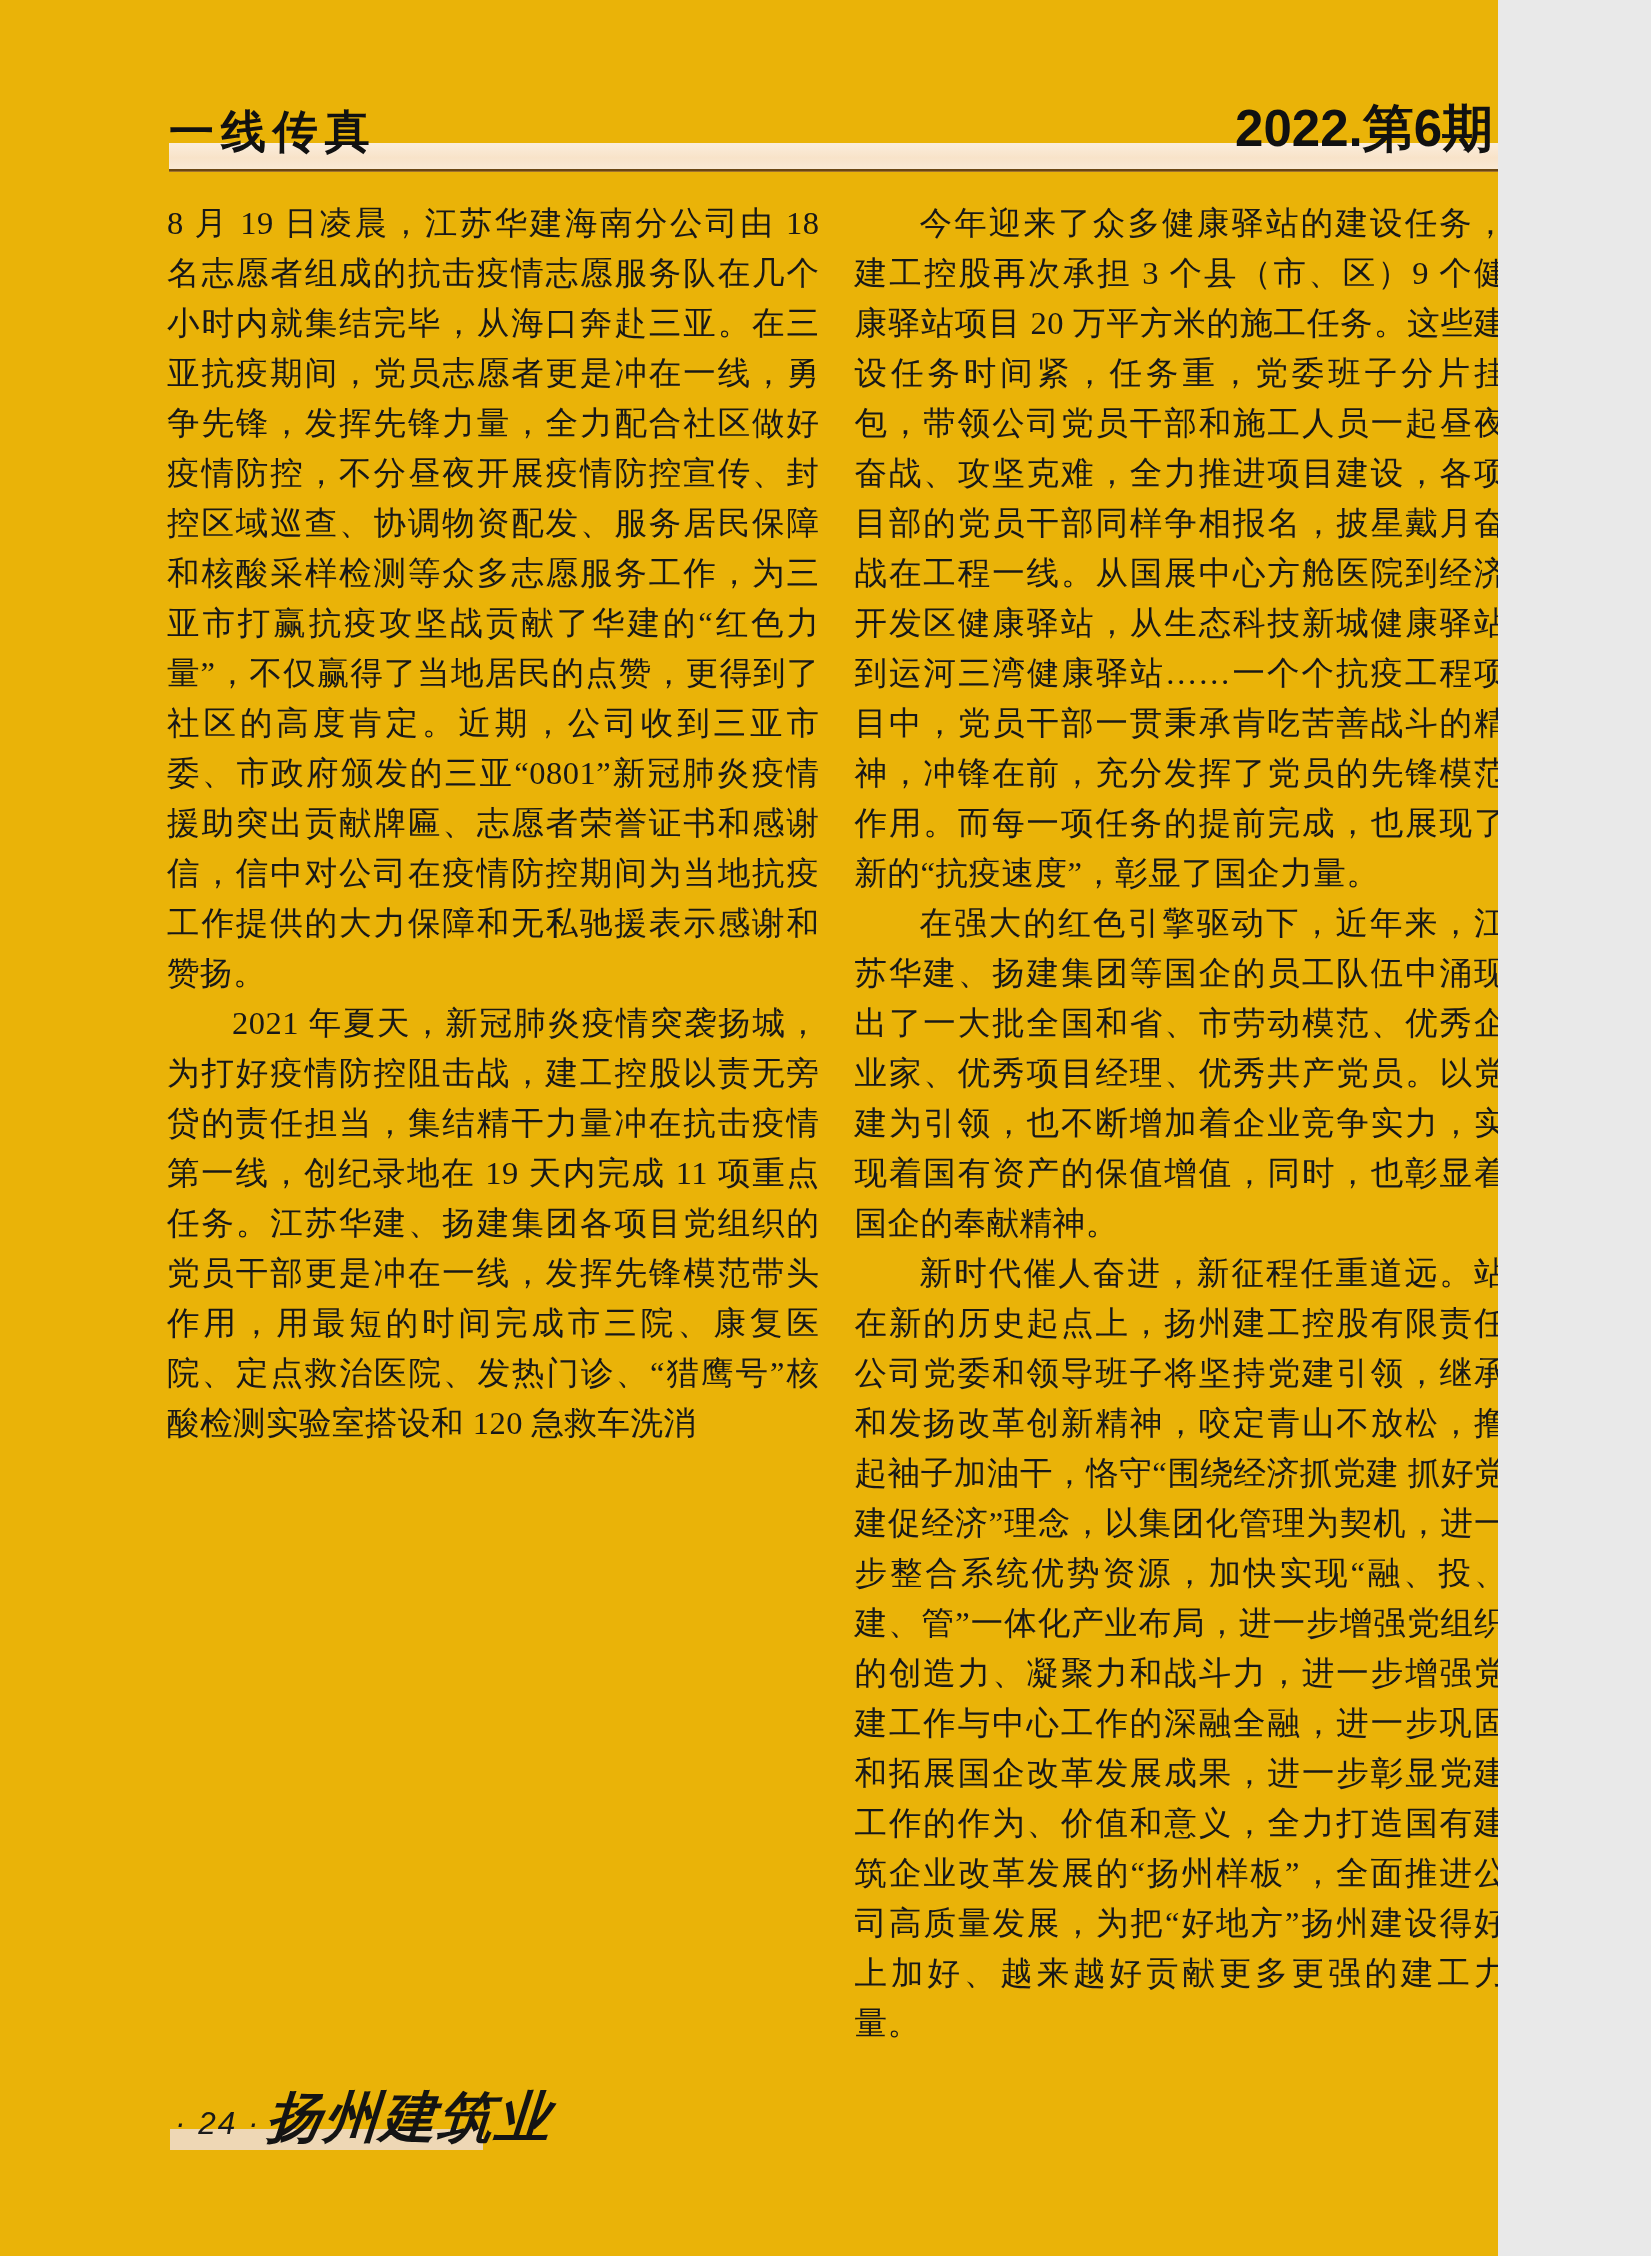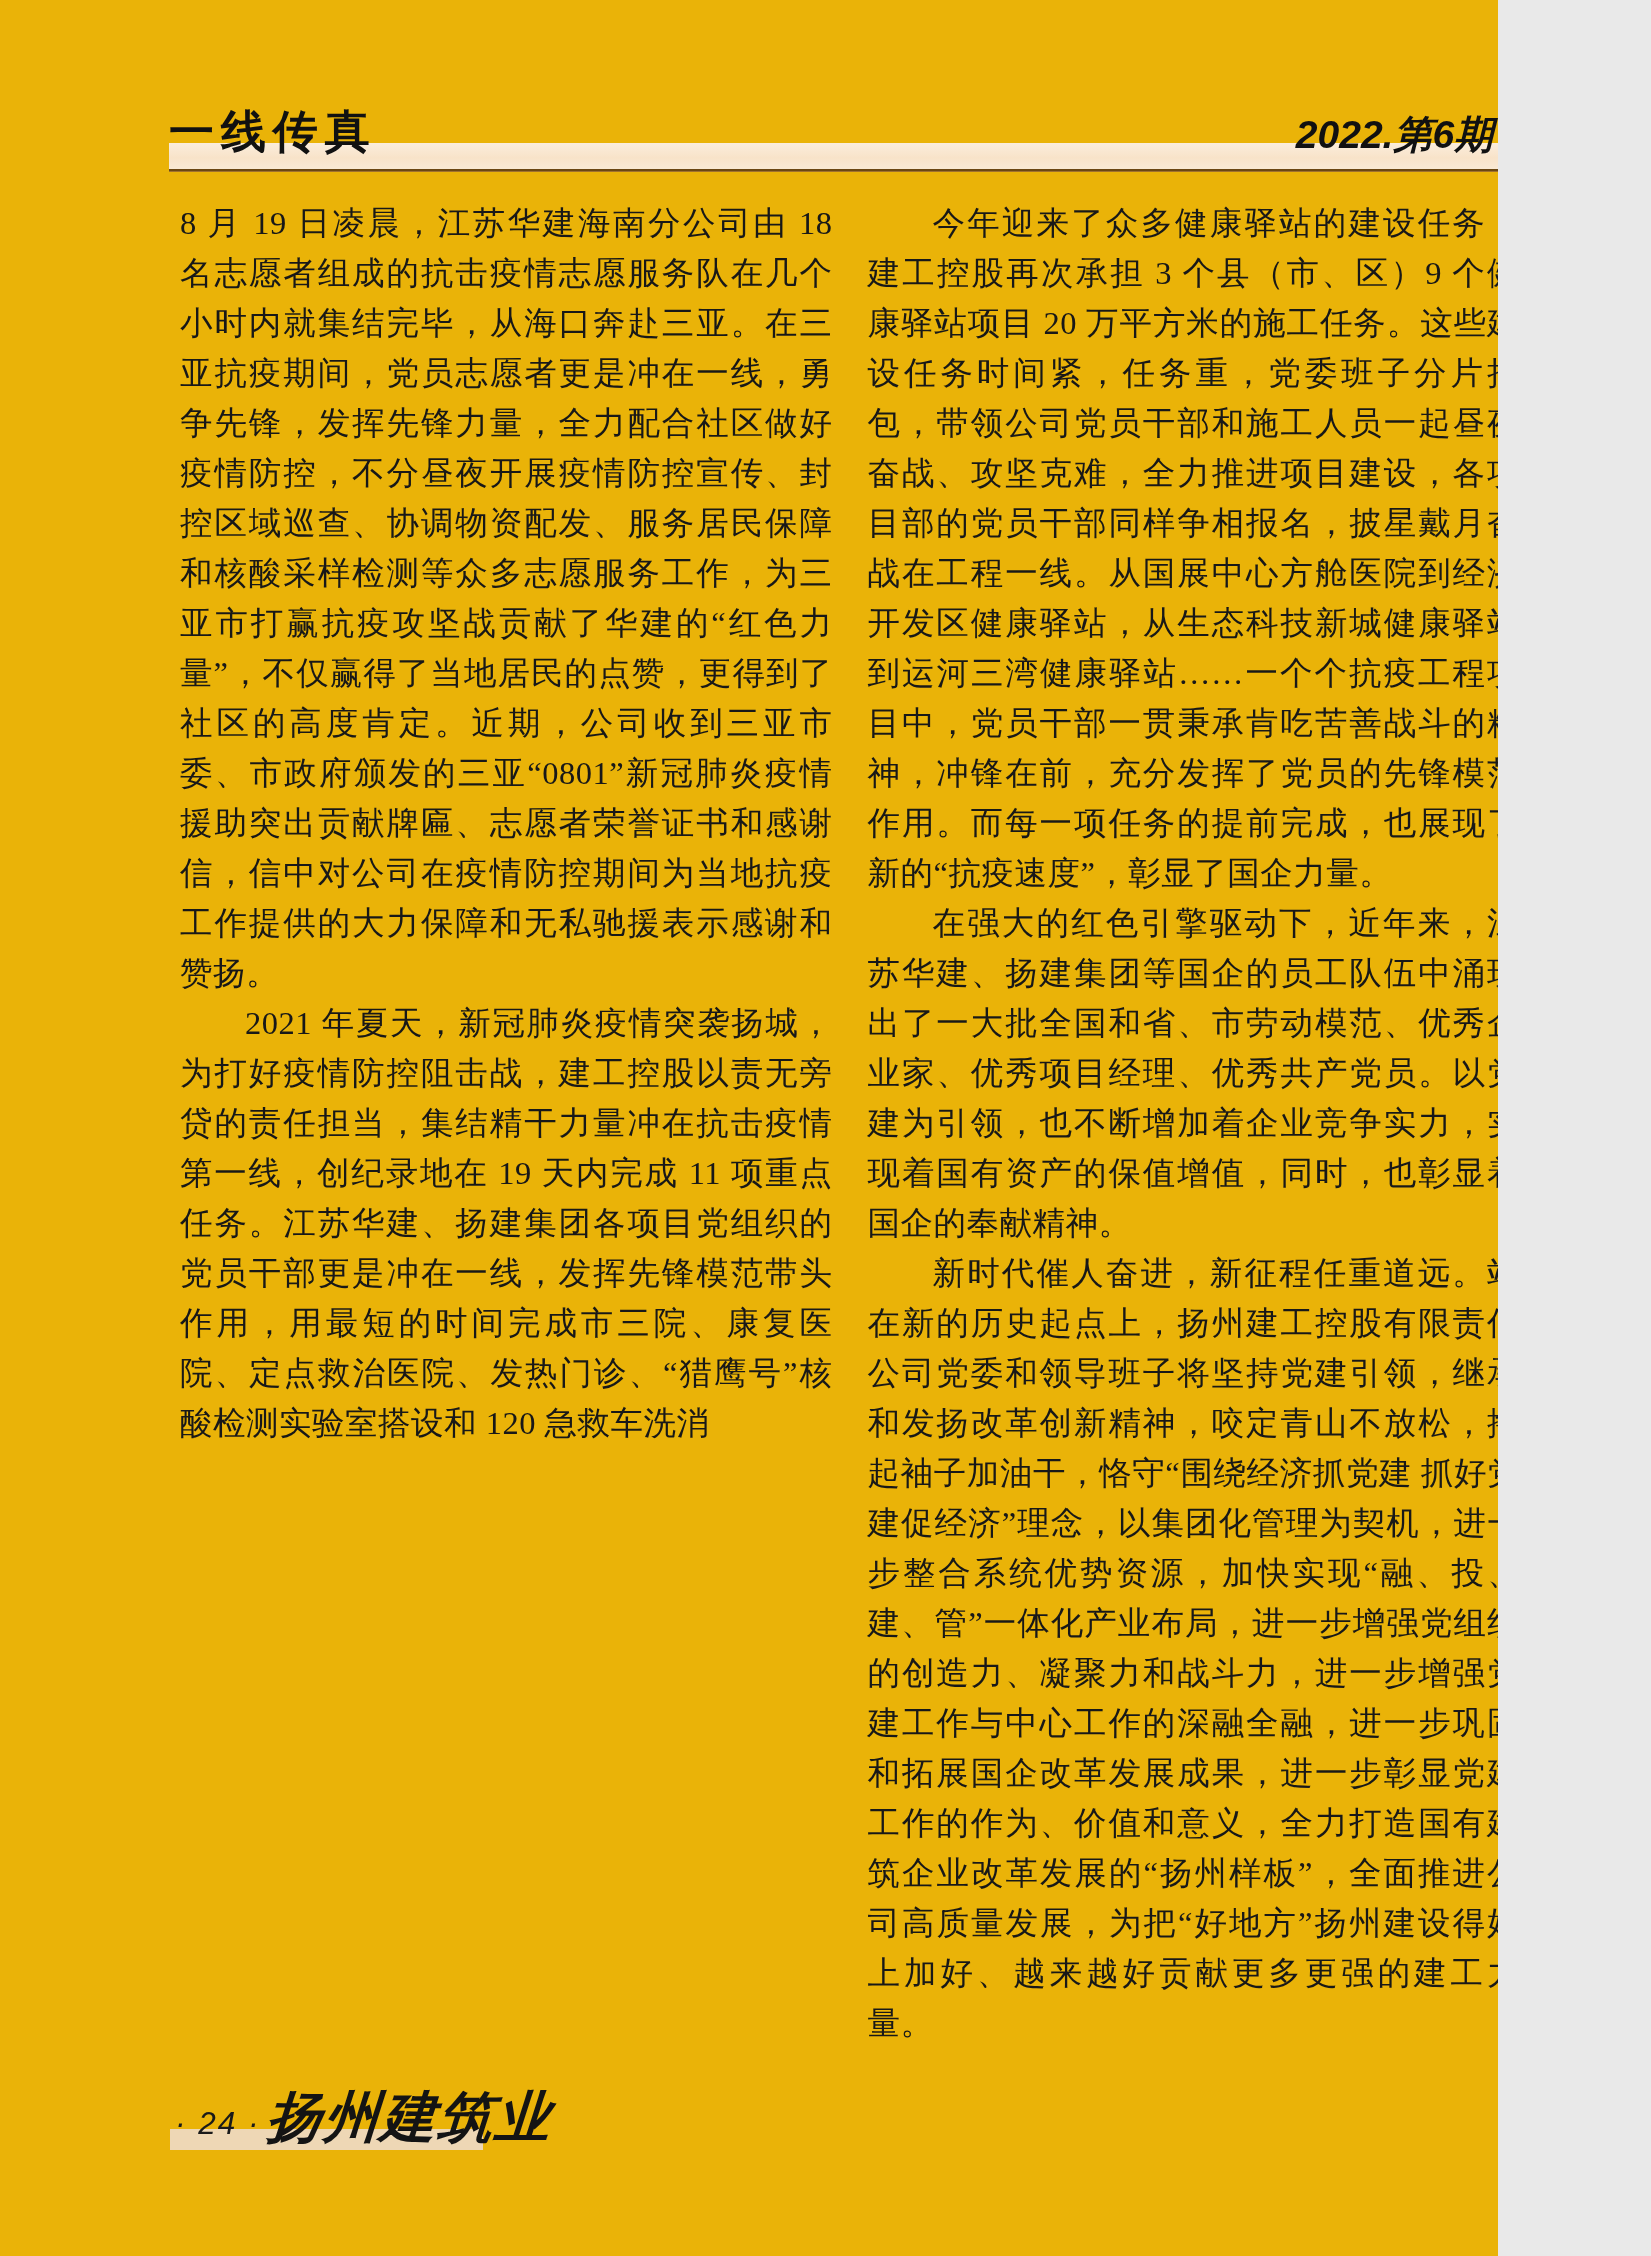--- a/index.html
+++ b/index.html
@@ -18,36 +18,36 @@
     display:flex; justify-content:space-between; align-items:flex-end;
     z-index:2;
   }
   .section-title {
     font-family:"Liberation Sans","DejaVu Sans",sans-serif;
     font-weight:bold; font-size:45px; letter-spacing:6.9px; line-height:1;
     color:#111;
   }
   .issue {
     font-family:"Liberation Sans","DejaVu Sans",sans-serif;
-    font-weight:bold; font-style:italic; font-size:39px; line-height:1;
+    font-weight:bold; font-size:51px; line-height:1;
     padding-right:5.9px; color:#111;
   }
   .header-band {
     position:absolute; left:169px; top:143px; width:1330px; height:26.6px;
     background:linear-gradient(to bottom,#fbeddc 0%,#f8e3c9 55%,#f9ead6 100%);
     z-index:1;
   }
   .header-rule {
     position:absolute; left:169px; top:169px; width:1334px; height:3px;
     background:linear-gradient(to bottom,#6b4713 0%,#6b4713 66%,#d29a4a 100%);
     z-index:1;
   }
   
   .columns {
-    position:absolute; left:180px; top:198px; width:1340px; height:1862px;
+    position:absolute; left:167px; top:198px; width:1340px; height:1862px;
     display:flex; gap:35px;
   }
   .col { flex:1 1 0; }
   .col p {
     margin:0; padding:0;
     font-size:32.5px; line-height:50px;
     text-align:justify; text-justify:inter-character;
     word-break:break-all;
     letter-spacing:0.5px;
   }

